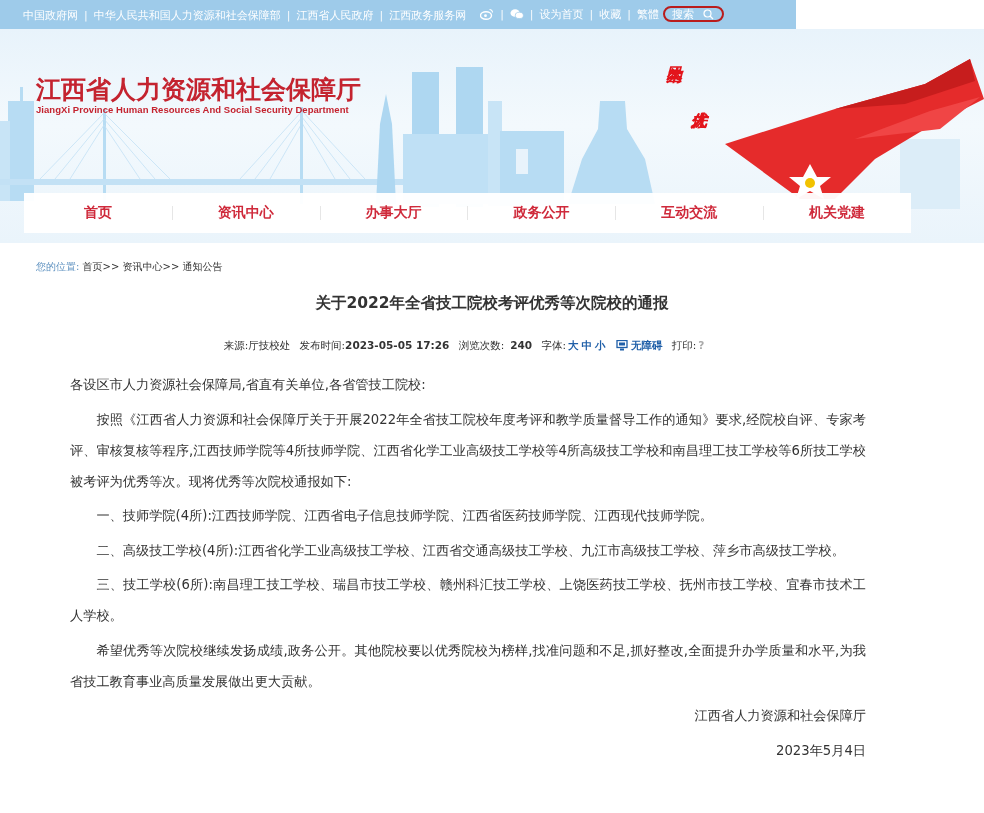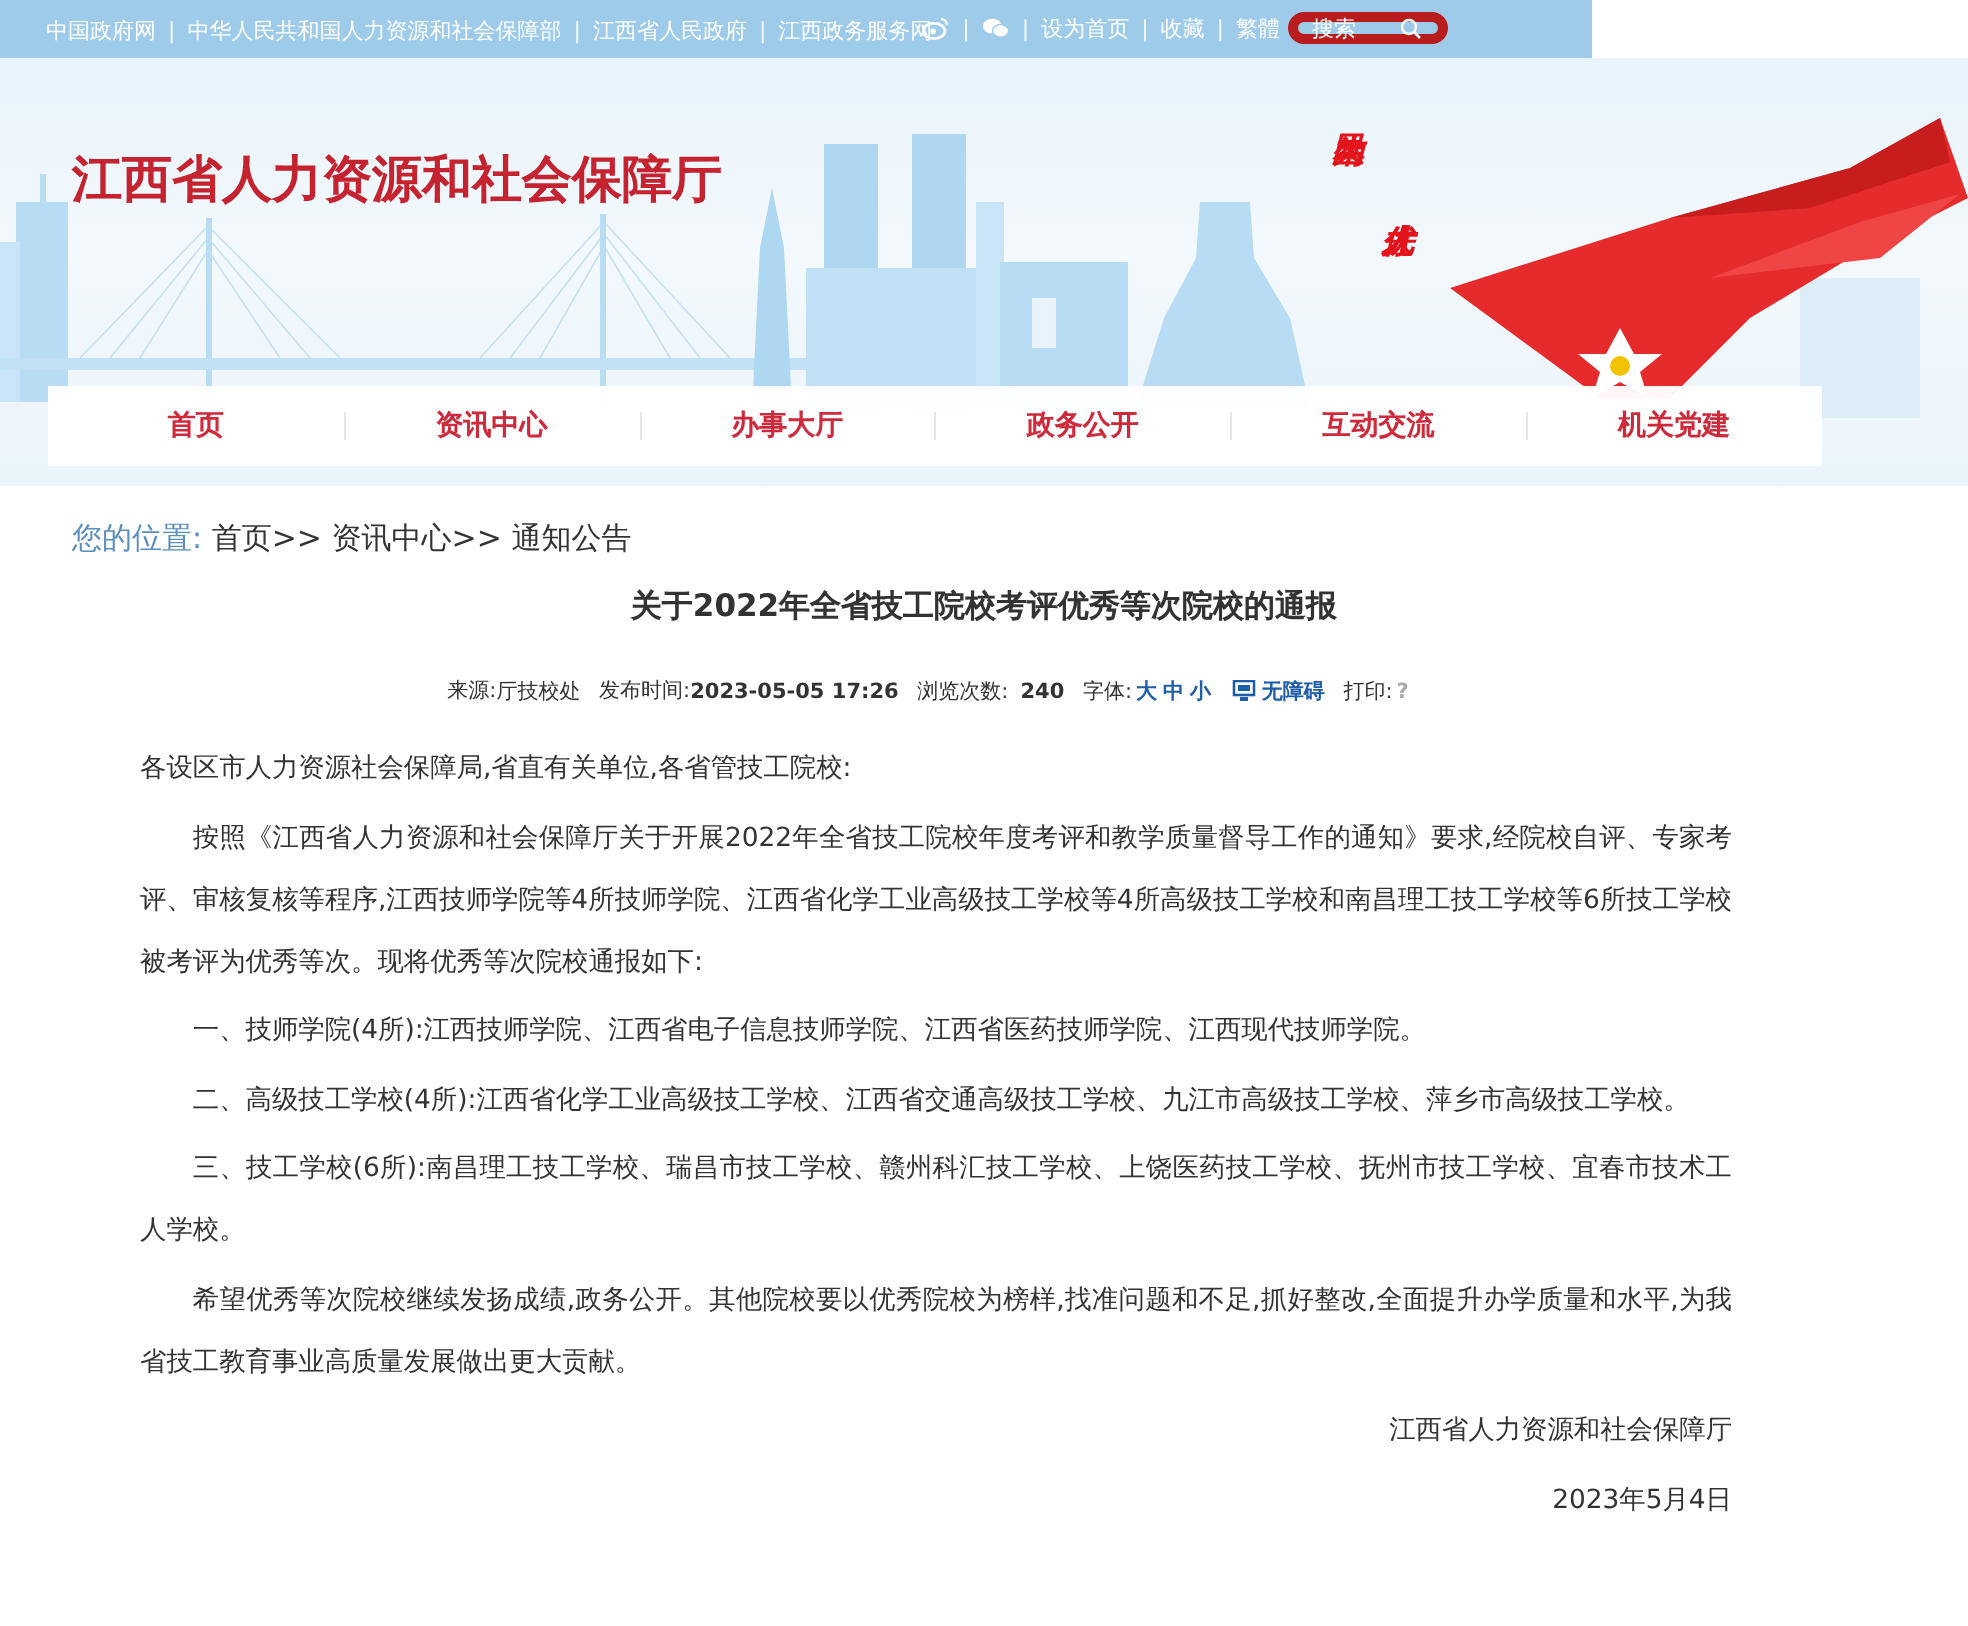--- a/index.html
+++ b/index.html
@@ -5,38 +5,38 @@
   * { box-sizing: border-box; margin: 0; padding: 0; }
   html, body { width: 984px; height: 813px; overflow: hidden; background: #ffffff; }
   body { font-family: "DejaVu Sans", "Liberation Sans", sans-serif; color: #333; position: relative; }
 
   
   .topbar { position: absolute; left: 0; top: 0; width: 796px; height: 29px; background: #9ecbea; color: #fff; font-size: 11px; }
   .topbar .left { position: absolute; left: 23px; top: 8px; display: flex; align-items: center; white-space: nowrap; }
   .topbar .right { position: absolute; right: 72px; top: 6px; display: flex; align-items: center; white-space: nowrap; }
   .topbar .sep { margin: 0 6px; opacity: 0.9; }
   .topbar a { color: #fff; text-decoration: none; }
-  .search-btn { display: inline-flex; align-items: center; gap: 20px; border: 5px solid #b91c1c; border-radius: 9px; padding: 1px 7px; margin-left: 4px; height: 16px; font-size: 11px; justify-content: space-between; }
+  .search-btn { display: inline-flex; align-items: center; gap: 7px; border: 2px solid #b91c1c; border-radius: 9px; padding: 1px 7px; margin-left: 4px; height: 16px; font-size: 11px; justify-content: space-between; }
   .ic { display: inline-flex; width: 14px; height: 14px; align-items: center; justify-content: center; }
 
   
   .banner { position: absolute; left: 0; top: 29px; width: 984px; height: 214px; overflow: hidden;
     background: linear-gradient(180deg, #e8f3fb 0%, #f3f9fd 45%, #eaf4fb 100%); }
   .logo-cn { position: absolute; left: 36px; top: 44px; font-size: 25px; font-weight: bold; color: #c4232f; letter-spacing: 0px; font-family: "DejaVu Sans", sans-serif; }
   .logo-en { position: absolute; left: 36px; top: 75px; font-size: 9.5px; font-weight: bold; color: #c4232f; font-family: "Liberation Sans", sans-serif; letter-spacing: 0.05px; }
   .skyline { position: absolute; left: 0; top: 0; }
   .slogan { position: absolute; color: #e3141b; font-weight: bold; font-size: 16px; writing-mode: vertical-rl; font-family: "DejaVu Serif", serif; font-style: italic; line-height: 1; }
 
   
   .nav { position: absolute; left: 24px; top: 193px; width: 887px; height: 40px; background: rgba(255,255,255,0.96); display: flex; align-items: center; }
   .nav-item { flex: 1; text-align: center; color: #cf2a3b; font-size: 14px; font-weight: bold; position: relative; cursor: pointer; }
   .nav-item + .nav-item::before { content: ""; position: absolute; left: 0; top: 2px; height: 14px; width: 1px; background: #e6e6e6; }
 
   
-  .crumb { position: absolute; left: 36px; top: 260px; font-size: 15px; color: #333; white-space: nowrap; }
+  .crumb { position: absolute; left: 36px; top: 260px; font-size: 10px; color: #333; white-space: nowrap; }
   .crumb .lbl { color: #5b8fbf; }
 
   
   .title { position: absolute; left: 0; top: 293px; width: 984px; text-align: center; font-size: 15.5px; font-weight: bold; color: #333; }
   .meta { position: absolute; left: 0; top: 338px; width: 934px; text-align: center; font-size: 10.5px; color: #333; white-space: nowrap; }
   .meta span { margin-right: 6px; text-align: center; }
   .meta .b { font-weight: bold; }
   .meta .blue { color: #1f5fa8; font-weight: bold; }
   .meta .q { color: #aaa; font-weight: bold; }
 
@@ -121,20 +121,21 @@
     <rect x="456" y="38" width="27" height="140" fill="#aed7f1"></rect>
     <rect x="403" y="105" width="90" height="70" fill="#bfe0f5"></rect>
     <rect x="488" y="72" width="14" height="105" fill="#c8e4f6"></rect>
 
     <rect x="500" y="102" width="64" height="75" fill="#b7dcf3"></rect>
     <rect x="516" y="120" width="12" height="25" fill="#e8f3fb"></rect>
     <path d="M582 130 L598 100 L600 72 L625 72 L627 100 L645 130 L655 175 L568 175 Z" fill="#b7dcf3"></path>
     <rect x="900" y="110" width="60" height="70" fill="#dcedf8"></rect>
   </svg>
   <div class="logo-cn">江西省人力资源和社会保障厅</div>
+  <div class="logo-en">JiangXi Province Human Resources And Social Security Department</div>
   <div class="slogan" style="left:666px; top:25px;">民生为本</div>
   <div class="slogan" style="left:691px; top:70px;">人才优先</div>
   <svg style="position:absolute; left:725px; top:30px;" width="259" height="140" viewBox="0 0 259 140">
     <path d="M0 85 L110 50 L200 25 L245 0 L259 40 L200 70 L150 100 L110 140 L75 140 Z" fill="#e52b2b"></path>
     <path d="M110 50 L200 25 L245 0 L250 22 L180 45 Z" fill="#c71d1d"></path>
     <path d="M130 80 L205 52 L255 38 L215 70 Z" fill="#f04545"></path>
     <polygon points="85,105 92,118 106,118 95,127 99,140 85,132 71,140 75,127 64,118 78,118" fill="#ffffff"></polygon>
     <circle cx="85" cy="124" r="5" fill="#f2c200"></circle>
   </svg>
 

